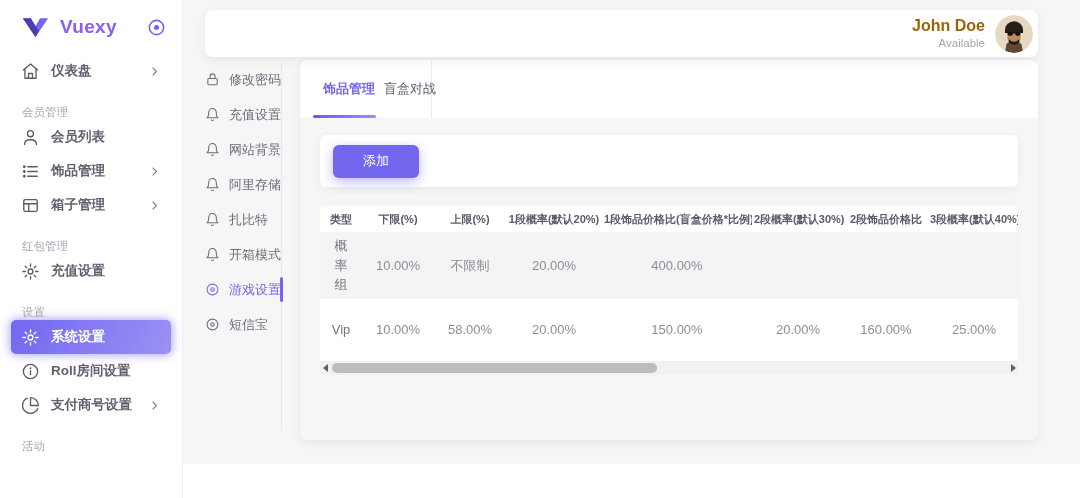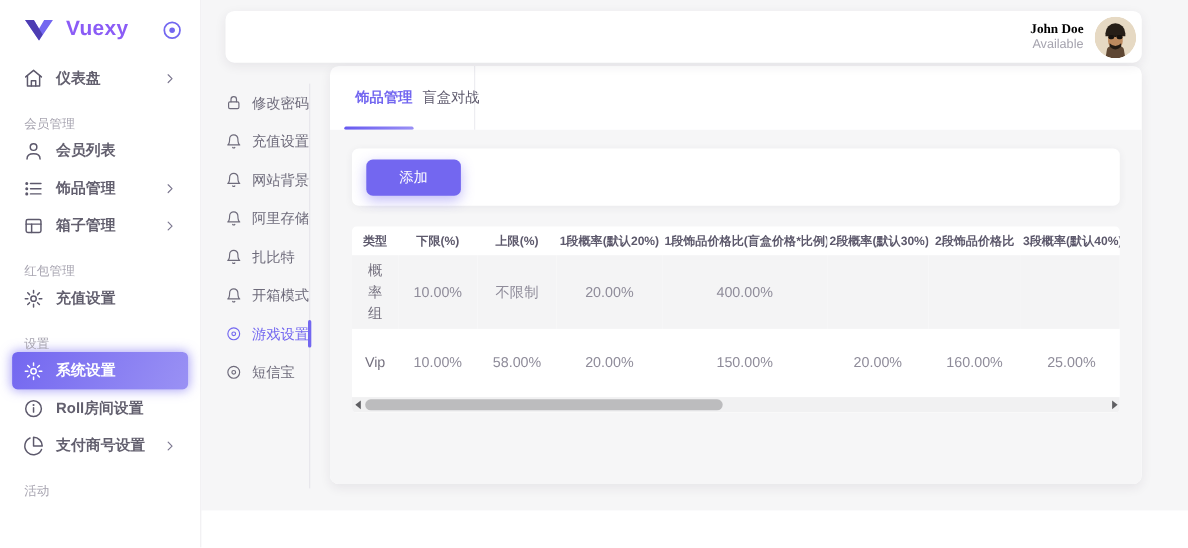--- a/index.html
+++ b/index.html
@@ -21,26 +21,26 @@
   .menu-item { height:34px; display:flex; align-items:center; padding:0 10px; border-radius:5px; color:#625f6e; font-size:13.5px; gap:11px; cursor:pointer; white-space:nowrap;font-weight:bold; }
   .menu-item .mi-icon { width:19px; height:19px; flex:0 0 19px; color:#5d596c; display:flex; }
   .menu-item .mi-chev { margin-left:auto; width:13px; height:13px; color:#7c7890; display:flex; }
   .menu-item.active { background:linear-gradient(118deg,#7367f0,rgba(115,103,240,.72)); color:#fff; box-shadow:0 0 10px 1px rgba(115,103,240,.6); }
   .menu-item.active .mi-icon { color:#fff; }
 
   
   .topbar { position:absolute; left:205px; top:10px; width:833px; height:47px; background:#fff; border-radius:8px; box-shadow:0 3px 10px rgba(47,43,61,.08); display:flex; align-items:center; justify-content:flex-end; padding:0 5px; z-index:3; }
   .user-block { display:flex; align-items:center; }
   .user-texts { text-align:right; margin-right:10px; line-height:1.25; }
-  .user-name { font-size:12px; font-weight:bold; color:#000000;font-family:Liberation Serif, serif; }
+  .user-name { font-size:16px; font-weight:bold; color:#a16207; }
   .user-status { font-size:11.5px; color:#a5a3ae; }
   .avatar { width:38px; height:38px; border-radius:50%; overflow:hidden; display:flex; cursor:pointer; }
 
   
-  .settings-nav { position:absolute; left:205px; top:76px; width:77px; height:368px; border-right:1px solid #e7e6ea; z-index:2; }
+  .settings-nav { position:absolute; left:205px; top:62px; width:77px; height:368px; border-right:1px solid #e7e6ea; z-index:2; }
   .snav-item { height:35px; display:flex; align-items:center; gap:9px; color:#6e6b7b; font-size:13px; cursor:pointer; position:relative; white-space:nowrap; }
   .snav-item .sn-icon { width:15px; height:15px; flex:0 0 15px; display:flex; color:#6e6b7b; }
   .snav-item.active { color:#7367f0; }
   .snav-item.active .sn-icon { color:#7367f0; }
   .snav-item.active::after { content:""; position:absolute; right:-2px; top:5px; bottom:5px; width:3px; border-radius:3px; background:#7367f0; }
 
   
   .main-card { position:absolute; left:300px; top:60px; width:738px; height:380px; background:#fff; border-radius:8px; box-shadow:0 3px 10px rgba(47,43,61,.08); overflow:hidden; z-index:2; }
   .tabs { height:58px; width:132px; display:flex; align-items:center; padding-left:23px; gap:9px; border-right:1px solid #ececf0; }
   .tab { height:100%; display:flex; align-items:center; position:relative; font-size:13px; color:#5d596c; cursor:pointer; white-space:nowrap; }

